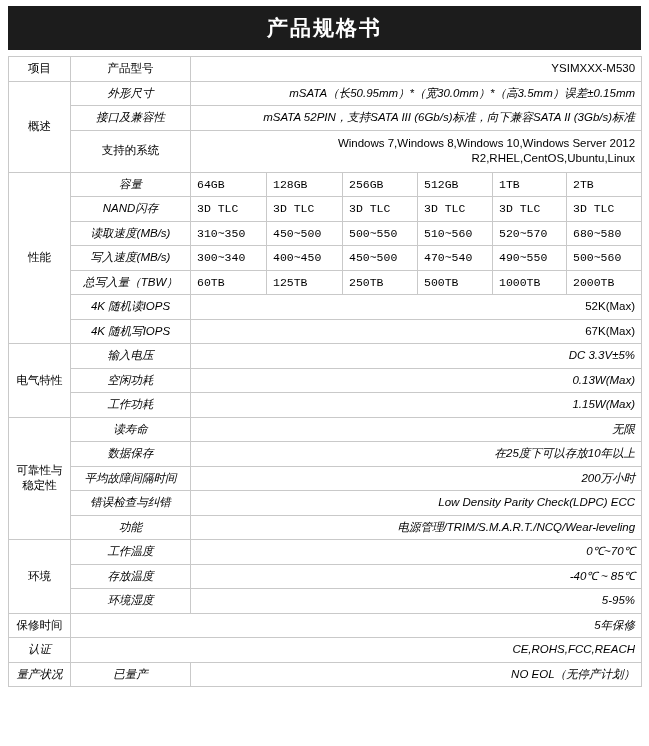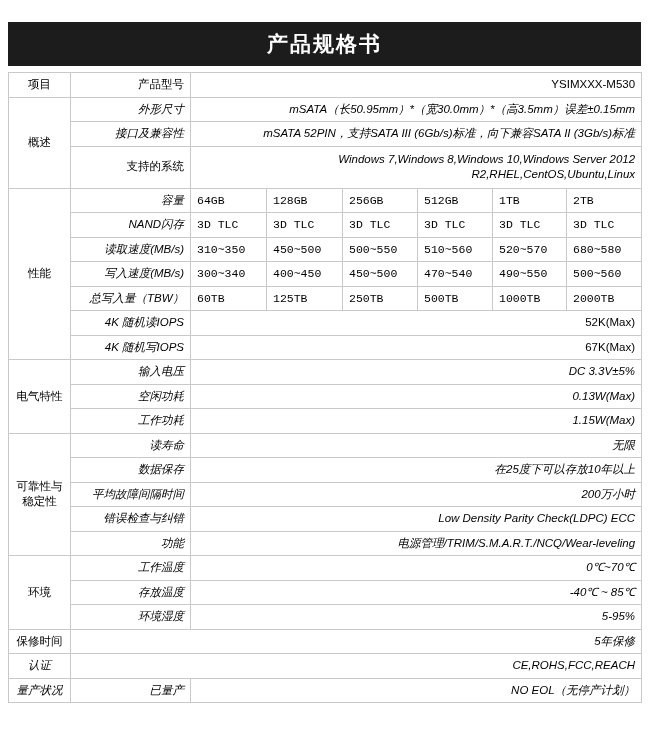--- a/index.html
+++ b/index.html
@@ -10,21 +10,21 @@
   body {
     width: 649px;
     height: 746px;
     font-family: "Liberation Sans", sans-serif;
     color: #000000;
     overflow: hidden;
   }
   .sheet {
     width: 649px;
     box-sizing: border-box;
-    padding: 16px 8px;
+    padding: 0 8px;
   }
   .title-bar {
     background: #1c1c1c;
     color: #ffffff;
     height: 44px;
     margin: 6px 0 6px 0;
     display: flex;
     align-items: center;
     justify-content: center;
   }
@@ -46,42 +46,41 @@
     vertical-align: middle;
     line-height: 1.35;
     box-sizing: border-box;
   }
   td.cat {
     text-align: center;
     width: 62px;
     font-size: 12px;
   }
   td.sub {
-    text-align: right;
+    text-align: center;
     width: 120px;
     font-size: 11.5px;
   }
   td.val {
     text-align: right;
     padding-left: 8px;
   }
   td.num {
     text-align: left;
     padding-left: 8px;
     width: 76px;
     font-size: 11.5px;
     font-family: Liberation Mono, monospace;
   }
   .tall {
     height: 30px;
     font-style: italic;
   }
   .wrapcell {
     line-height: 1.5;
-    font-style: italic;
   }
 </style>
 </head>
 <body>
 
 <div class="sheet">
 
   <div class="title-bar">
     <span class="title-text">产品规格书</span>
   </div>

